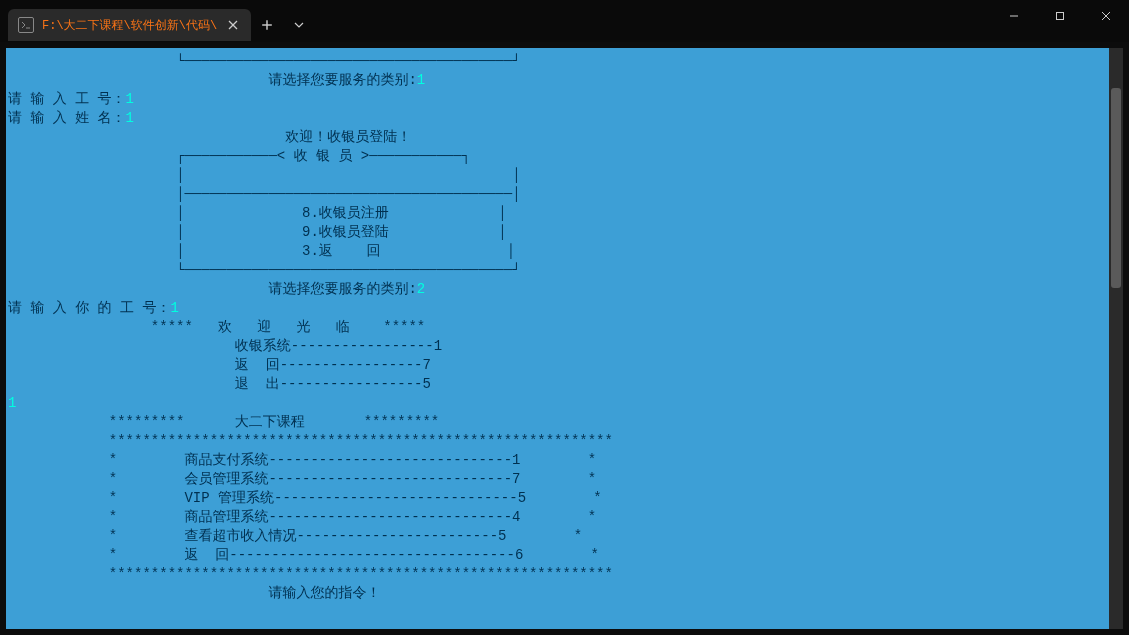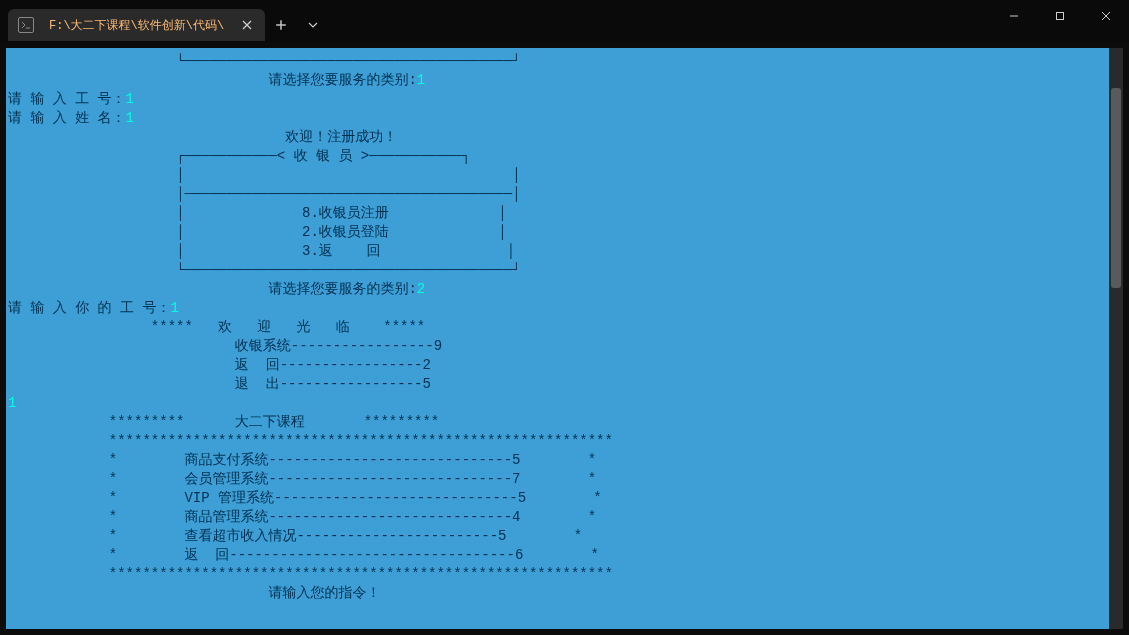--- a/index.html
+++ b/index.html
@@ -30,23 +30,23 @@
 }
 .tab {
   background: #2a2a2a;
   height: 32px;
   display: flex;
   align-items: center;
   padding: 0 10px;
   margin-left: 8px;
   margin-top: 8px;
   border-radius: 6px 6px 0 0;
-  color: #fdba74;
+  color: #f97316;
   font-size: 12px;
-  gap: 15px;
+  gap: 8px;
   min-width: 220px;
 }
 .tab-icon {
   width: 16px;
   height: 16px;
   border: 1px solid #888;
   border-radius: 2px;
   display: inline-flex;
   align-items: center;
   justify-content: center;
@@ -169,38 +169,38 @@
           </svg>
       </div>
     </div>
   </div>
 
   <div class="terminal-wrap">
     <div class="terminal"><span>                    └───────────────────────────────────────┘</span>
 <span>                               请选择您要服务的类别:</span><span class="hl">1</span>
 <span>请 输 入 工 号：</span><span class="hl">1</span>
 <span>请 输 入 姓 名：</span><span class="hl">1</span>
-<span>                                 欢迎！注册成功！</span>
+<span>                                 欢迎！收银员登陆！</span>
 <span>                    ┌───────────&lt; 收 银 员 &gt;───────────┐</span>
 <span>                    │                                       │</span>
 <span>                    │───────────────────────────────────────│</span>
 <span>                    │              8.收银员注册             │</span>
-<span>                    │              2.收银员登陆             │</span>
+<span>                    │              9.收银员登陆             │</span>
 <span>                    │              3.返    回               │</span>
 <span>                    └───────────────────────────────────────┘</span>
 <span>                               请选择您要服务的类别:</span><span class="hl">2</span>
 <span>请 输 入 你 的 工 号：</span><span class="hl">1</span>
 <span>                 *****   欢   迎   光   临    *****</span>
-<span>                           收银系统-----------------9</span>
-<span>                           返  回-----------------2</span>
+<span>                           收银系统-----------------1</span>
+<span>                           返  回-----------------7</span>
 <span>                           退  出-----------------5</span>
 <span class="hl">1</span>
 <span>            *********      大二下课程       *********</span>
 <span>            ************************************************************</span>
-<span>            *        商品支付系统-----------------------------5        *</span>
+<span>            *        商品支付系统-----------------------------1        *</span>
 <span>            *        会员管理系统-----------------------------7        *</span>
 <span>            *        VIP 管理系统-----------------------------5        *</span>
 <span>            *        商品管理系统-----------------------------4        *</span>
 <span>            *        查看超市收入情况------------------------5        *</span>
 <span>            *        返  回----------------------------------6        *</span>
 <span>            ************************************************************</span>
 <span>                               请输入您的指令！</span></div>
     <div class="scrollbar">
       <div class="scroll-thumb"></div>
     </div>

